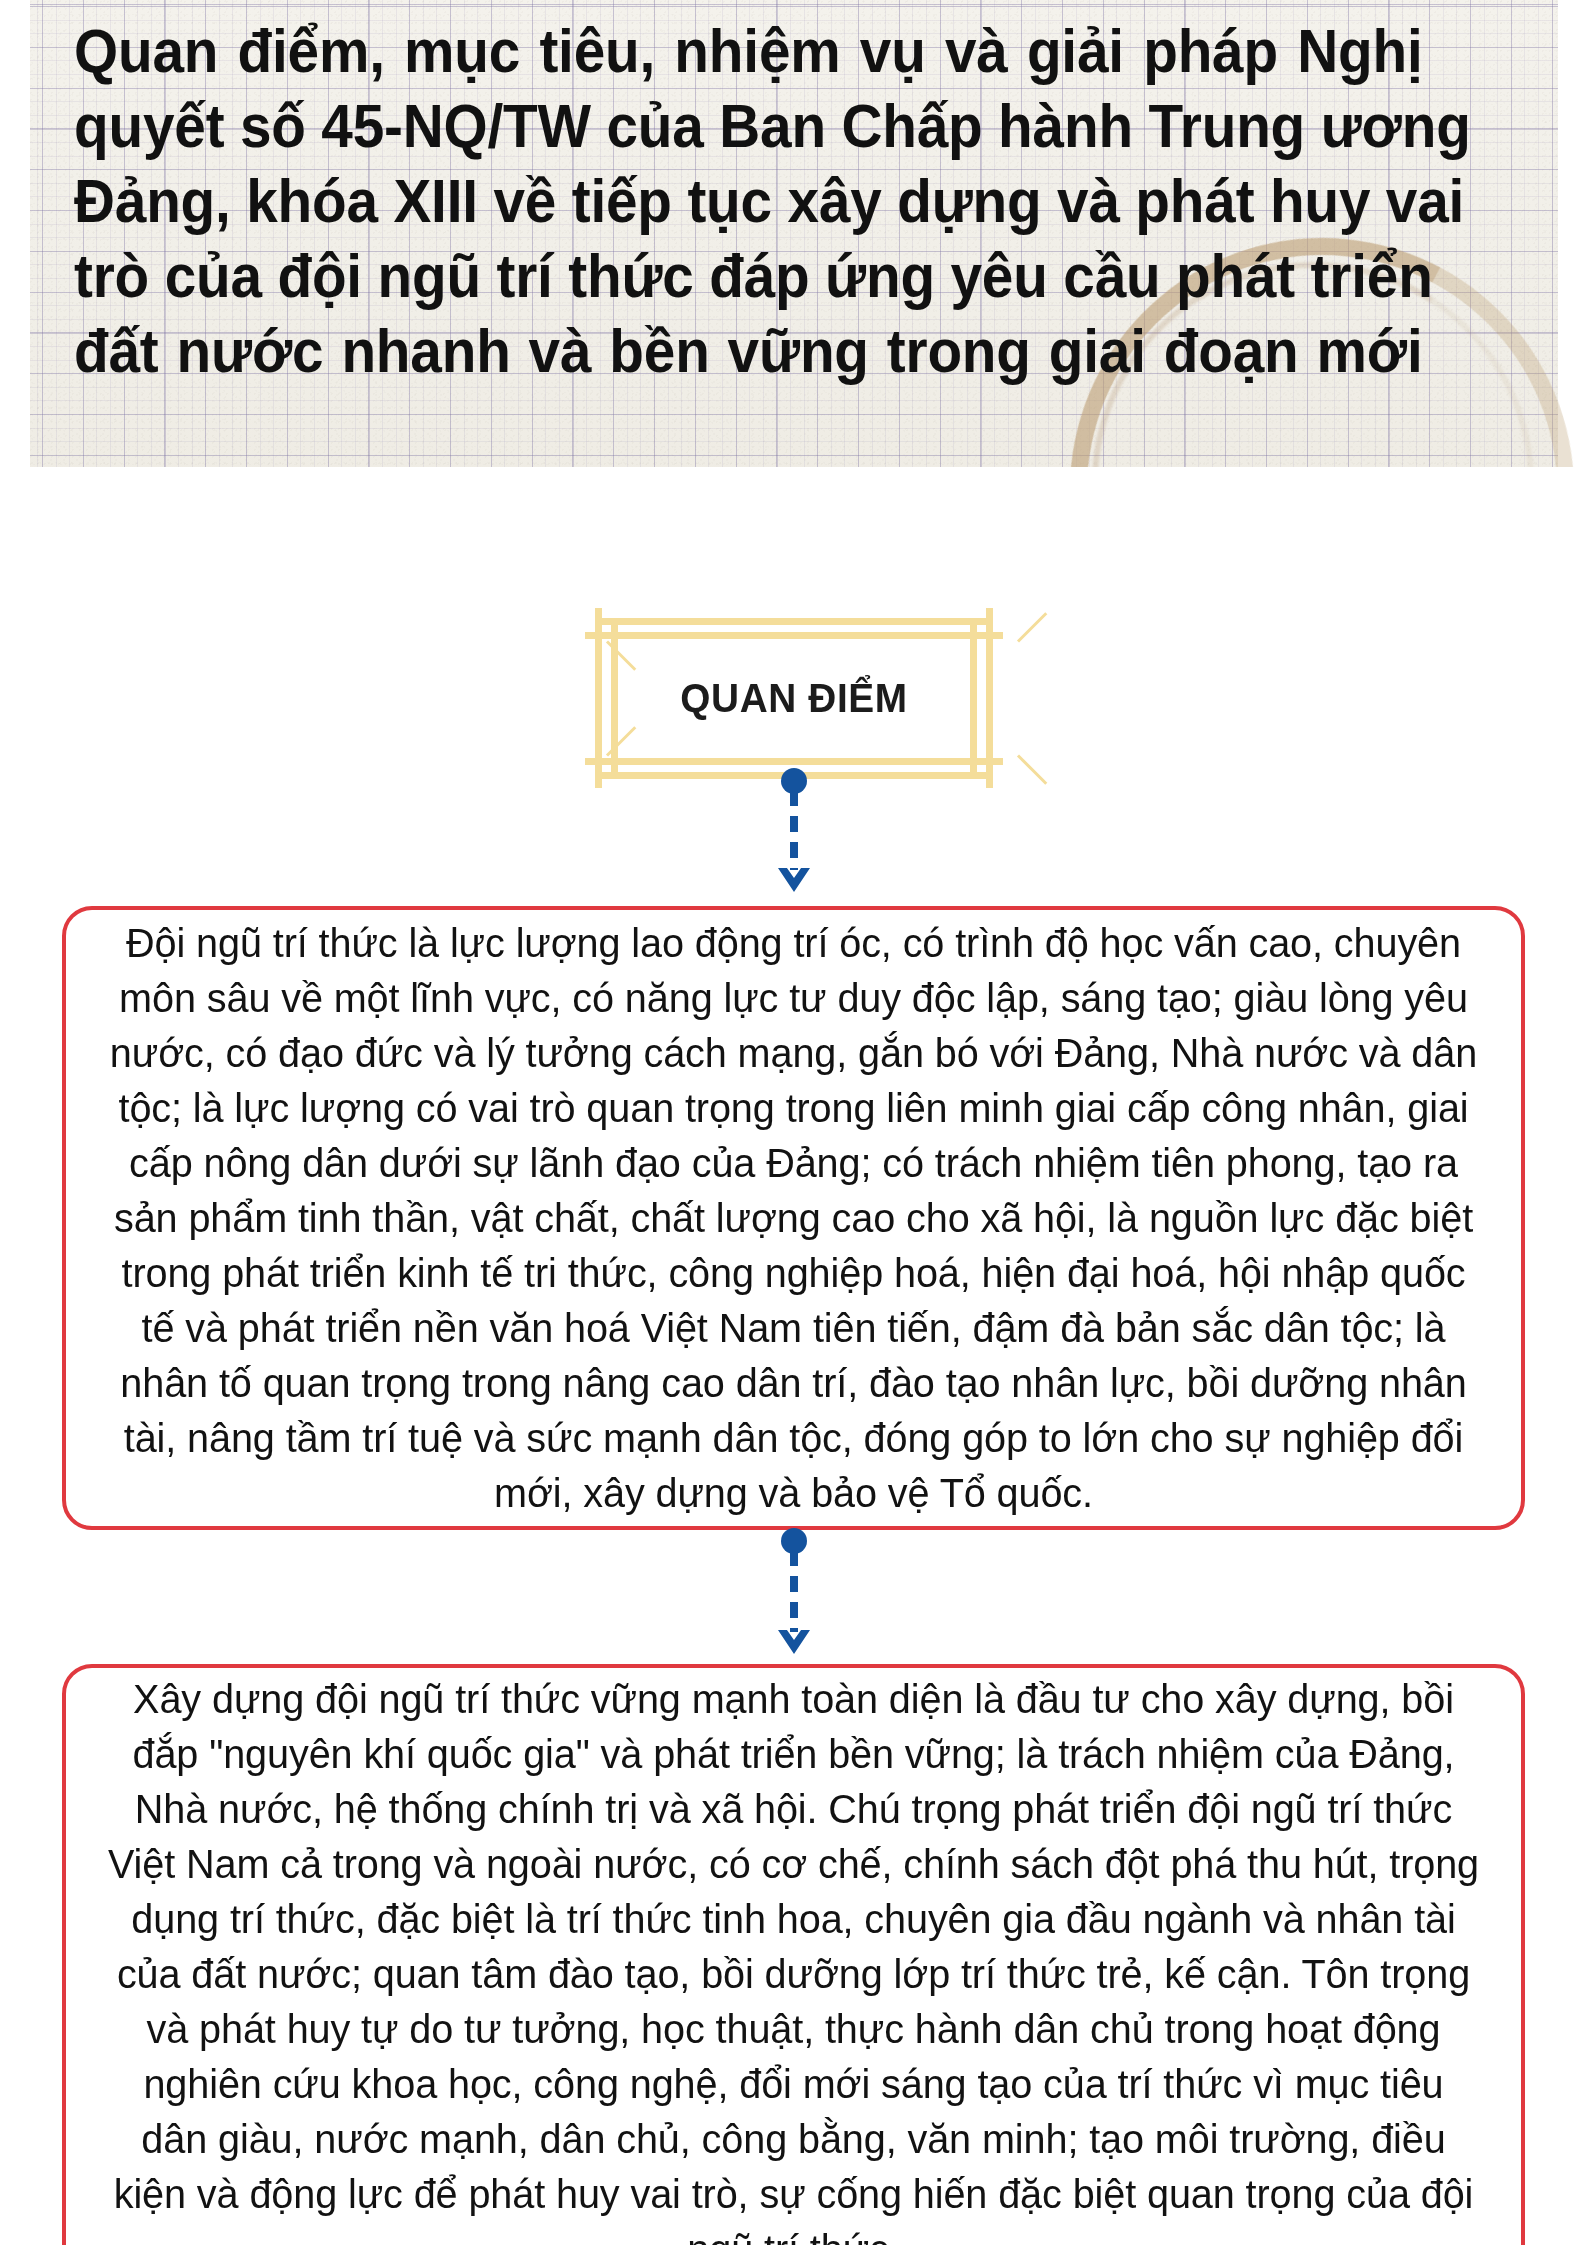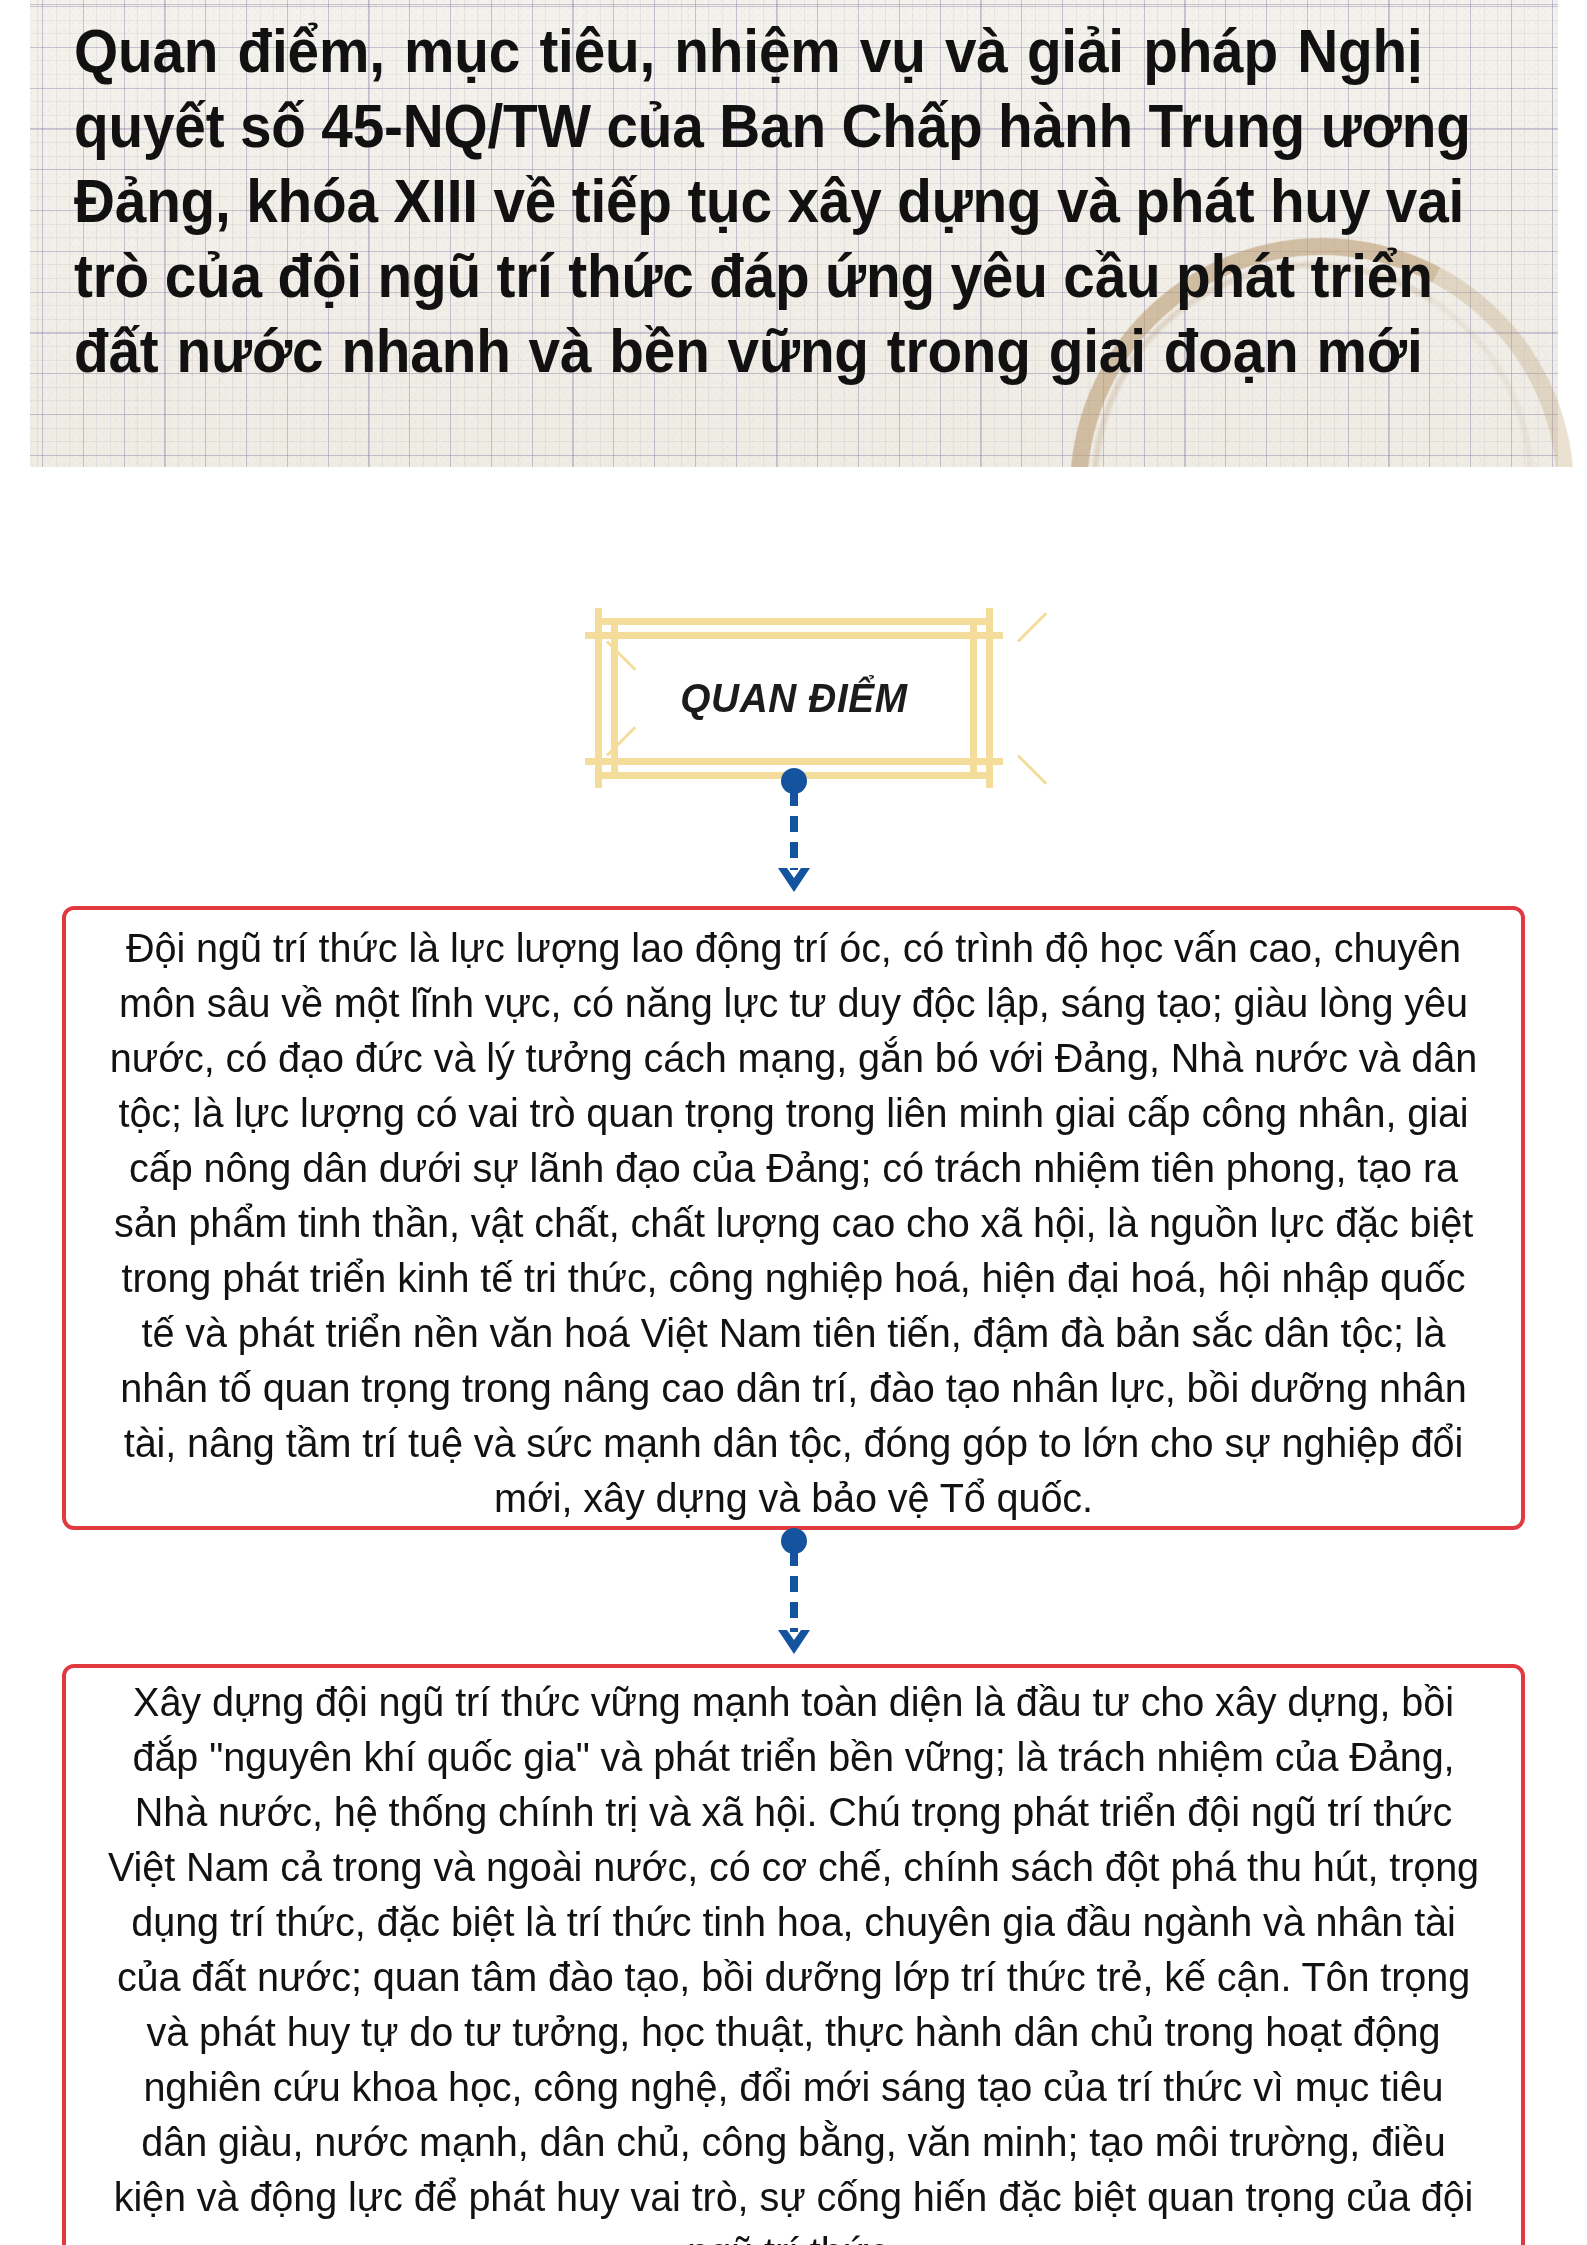--- a/index.html
+++ b/index.html
@@ -76,21 +76,21 @@
     line-height:75px;
     letter-spacing:-.2px;
     transform:scaleX(.93);
     transform-origin:left center;
     white-space:nowrap;
   }
   .title-line.last{text-align:left;}
 
   
   .frame-box{
-    position:absolute; left:585px; top:608px; width:418px; height:180px;font-style:italic;
+    position:absolute; left:585px; top:608px; width:418px; height:180px;
   }
   .fr{position:absolute;background:#f4dd9a;}
   .fr.h{height:7px;}
   .fr.v{width:7px;}
   .fr-top1{left:12px;top:10px;width:394px;}
   .fr-top2{left:0px;top:24px;width:418px;}
   .fr-bot1{left:0px;top:150px;width:418px;}
   .fr-bot2{left:12px;top:164px;width:394px;}
   .fr-l1{left:10px;top:0px;height:180px;}
   .fr-l2{left:26px;top:12px;height:156px;}
@@ -125,24 +125,24 @@
   .conn .arrow{
     position:absolute;left:4px;width:32px;height:24px;
     background:#14539e;
     clip-path:polygon(50% 100%,0% 0%,28% 0%,50% 42%,72% 0%,100% 0%);
   }
 
   
   .redbox{
     position:absolute;
     border:4px solid #e0393f;
-    border-radius:12px;
+    border-radius:30px;
     background:#ffffff;
     box-sizing:border-box;
-    display:flex;align-items:flex-end;justify-content:center;
+    display:flex;align-items:center;justify-content:center;
   }
   .redtext{
     color:#121212;
     text-align:center;
     font-family:"Liberation Sans Narrow","Liberation Sans", sans-serif;
     font-size:40px;
     line-height:55px;
     font-weight:400;
     letter-spacing:-.1px;
     transform:scaleX(.99);

